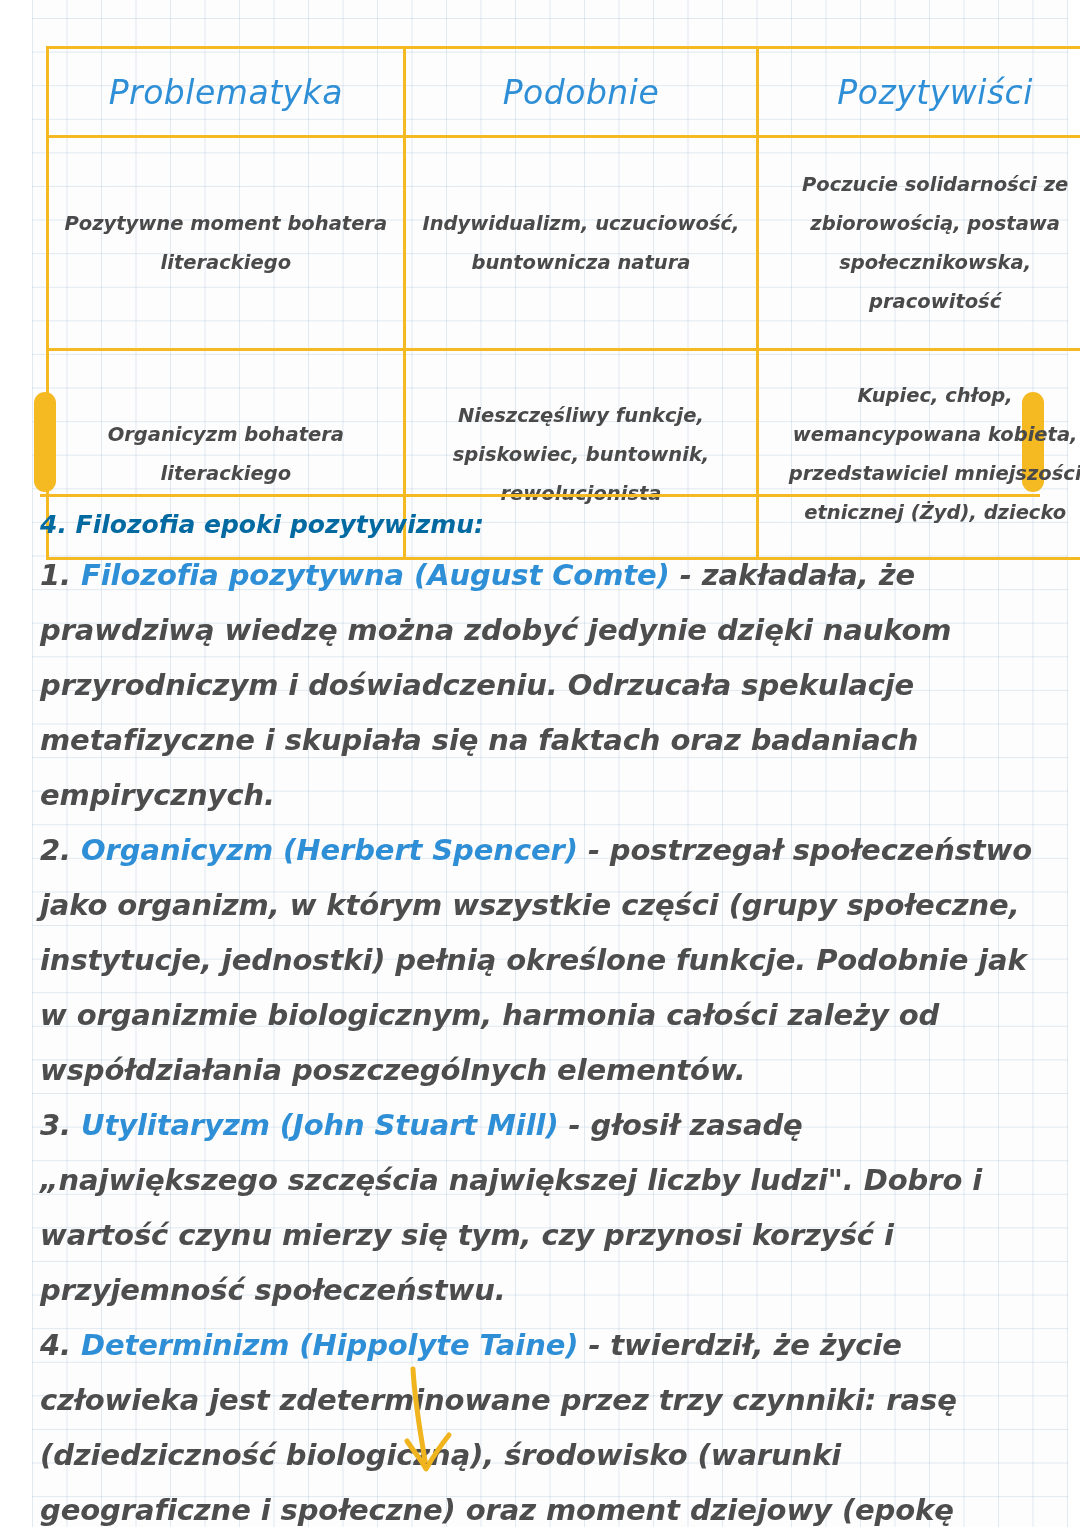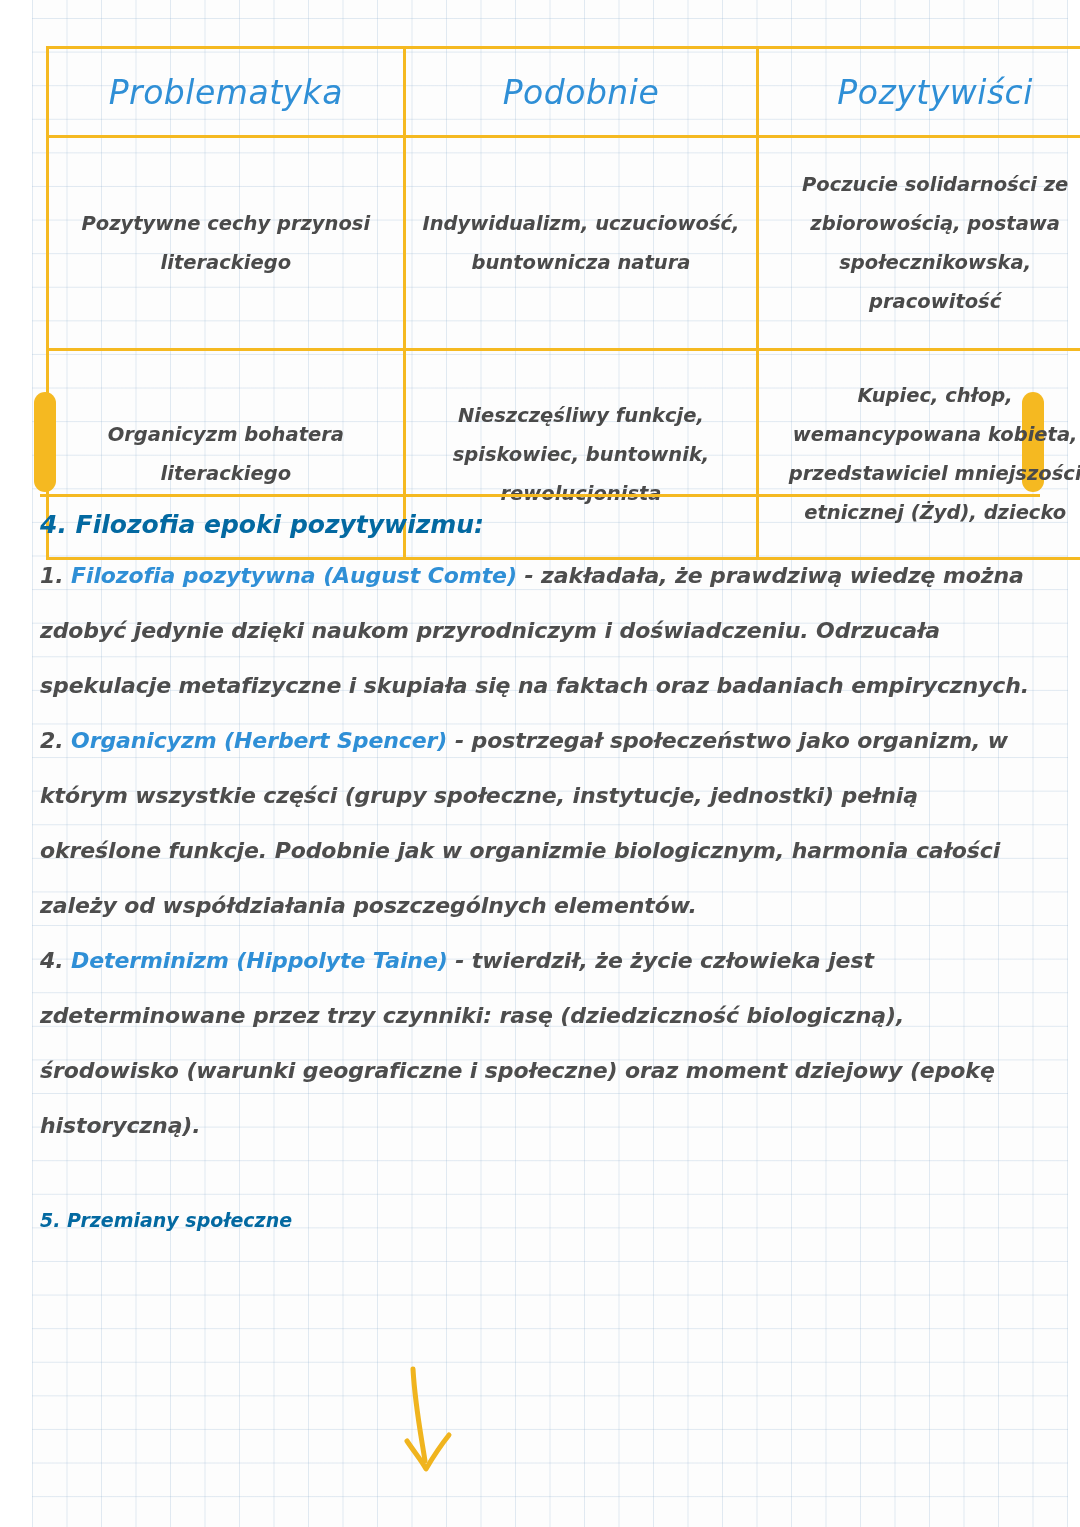--- a/index.html
+++ b/index.html
@@ -115,21 +115,21 @@
     font-weight: 700;
     font-size: 25px;
     color: #0369a1;
     line-height: 38px;
     margin: 0 0 4px 0;
   }
   .para {
     font-family: "DejaVu Sans", sans-serif;
     font-style: italic;
     font-weight: 600;
-    font-size: 22px;
+    font-size: 29px;
     color: #4d4d4d;
     line-height: 55px;
     margin: 0;
     letter-spacing: -0.1px;
   }
   .para .num { color: #4d4d4d; }
   .para .term {
     color: #2f8fd6;
     font-weight: 700;
   }
@@ -161,21 +161,21 @@
   <table class="cmp">
     <thead>
       <tr>
         <th class="col1">Problematyka</th>
         <th class="col2">Podobnie</th>
         <th class="col3">Pozytywiści</th>
       </tr>
     </thead>
     <tbody>
       <tr>
-        <td>Pozytywne cechy przynosi literackiego</td>
+        <td>Pozytywne moment bohatera literackiego</td>
         <td>Indywidualizm, uczuciowość, buntownicza natura</td>
         <td>Poczucie solidarności ze zbiorowością, postawa społecznikowska, pracowitość</td>
       </tr>
       <tr>
         <td>Organicyzm bohatera literackiego</td>
         <td>Nieszczęśliwy funkcje, spiskowiec, buntownik, rewolucjonista</td>
         <td>Kupiec, chłop, wemancypowana kobieta, przedstawiciel mniejszości etnicznej (Żyd), dziecko</td>
       </tr>
     </tbody>
   </table>
@@ -184,20 +184,21 @@
 <div class="table-underline"></div>
 
 <div class="content">
 
   <p class="h-section">4. Filozofia epoki pozytywizmu:</p>
 
   <p class="para"><span class="num">1.</span> <span class="term">Filozofia pozytywna (August Comte)</span><span> - zakładała, że prawdziwą wiedzę można zdobyć jedynie dzięki naukom przyrodniczym i doświadczeniu. Odrzucała spekulacje metafizyczne i skupiała się na faktach oraz badaniach empirycznych.</span></p>
 
   <p class="para"><span class="num">2.</span> <span class="term">Organicyzm (Herbert Spencer)</span><span> - postrzegał społeczeństwo jako organizm, w którym wszystkie części (grupy społeczne, instytucje, jednostki) pełnią określone funkcje. Podobnie jak w organizmie biologicznym, harmonia całości zależy od współdziałania poszczególnych elementów.</span></p>
 
+  <p class="para"><span class="num">3.</span> <span class="term">Utylitaryzm (John Stuart Mill)</span><span> - głosił zasadę „największego szczęścia największej liczby ludzi". Dobro i wartość czynu mierzy się tym, czy przynosi korzyść i przyjemność społeczeństwu.</span></p>
 
   <p class="para"><span class="num">4.</span> <span class="term">Determinizm (Hippolyte Taine)</span><span> - twierdził, że życie człowieka jest zdeterminowane przez trzy czynniki: rasę (dziedziczność biologiczną), środowisko (warunki geograficzne i społeczne) oraz moment dziejowy (epokę historyczną).</span></p>
 
   <p class="h-section second">5. Przemiany społeczne</p>
 </div>
 
 <svg class="arrow" viewBox="0 0 70 120">
   <path d="M18 4 C 20 40, 26 70, 30 96" stroke="#f0b41e" stroke-width="5" fill="none" stroke-linecap="round"></path>
   <path d="M12 76 C 20 88, 27 96, 31 104 C 38 92, 46 80, 54 70" stroke="#f0b41e" stroke-width="5" fill="none" stroke-linecap="round" stroke-linejoin="round"></path>
 </svg>

